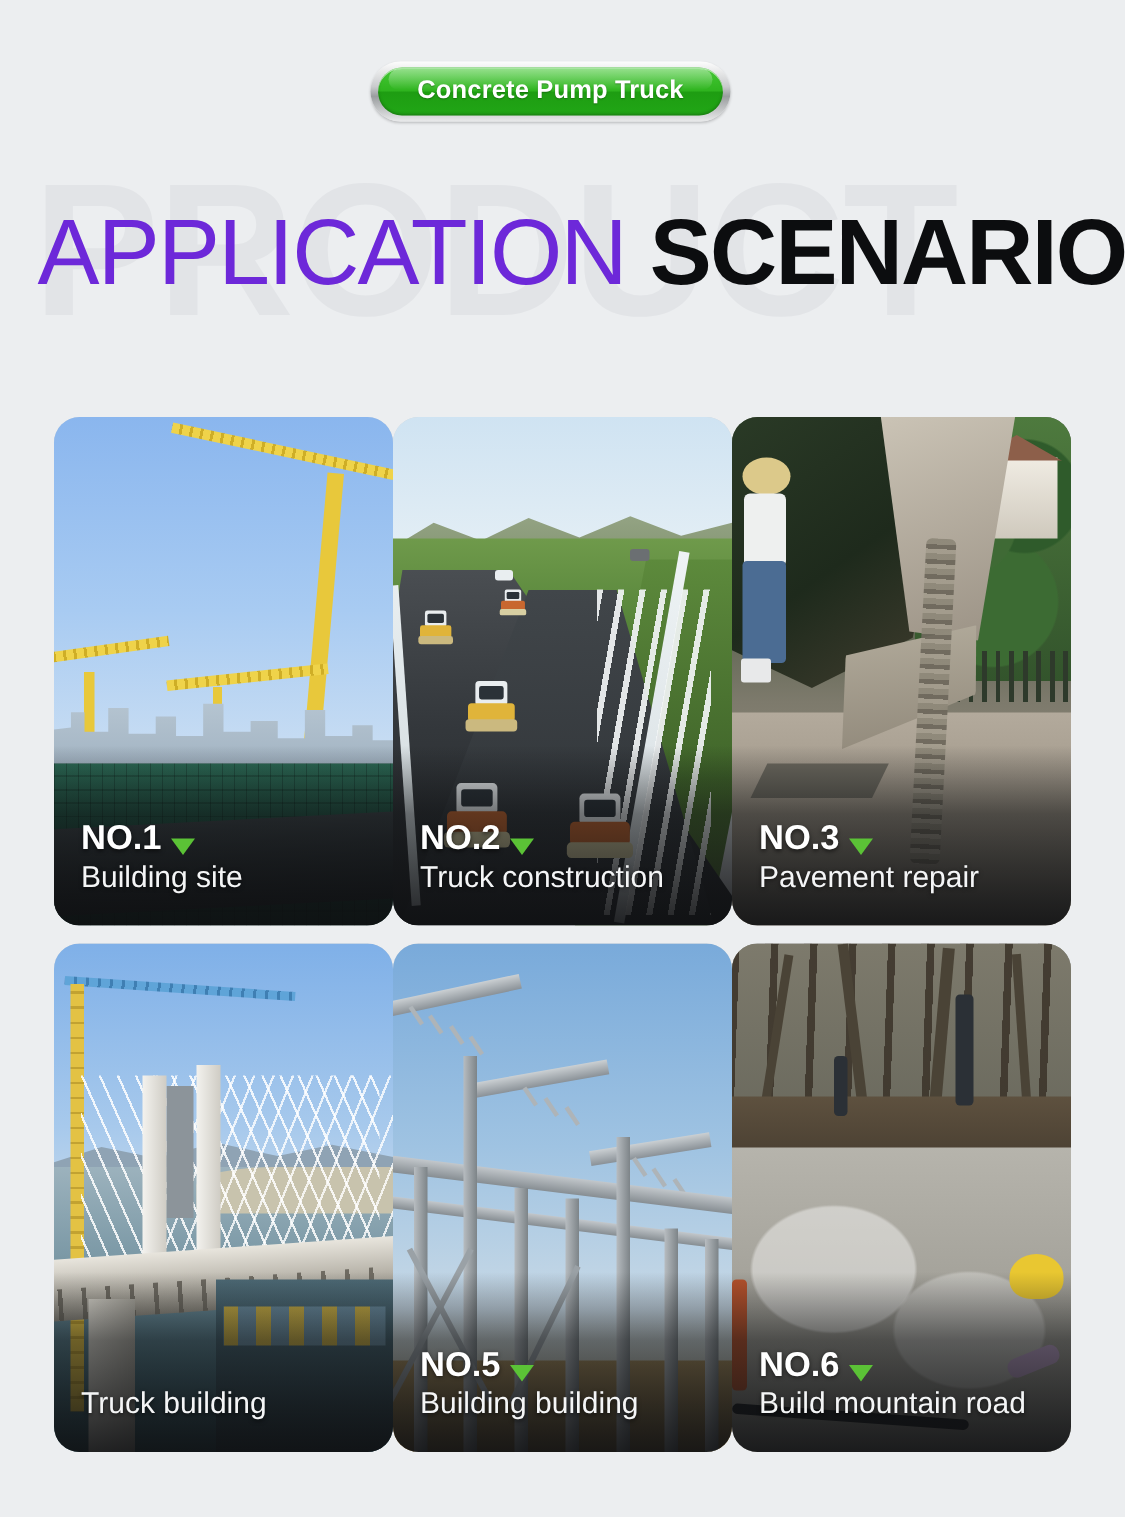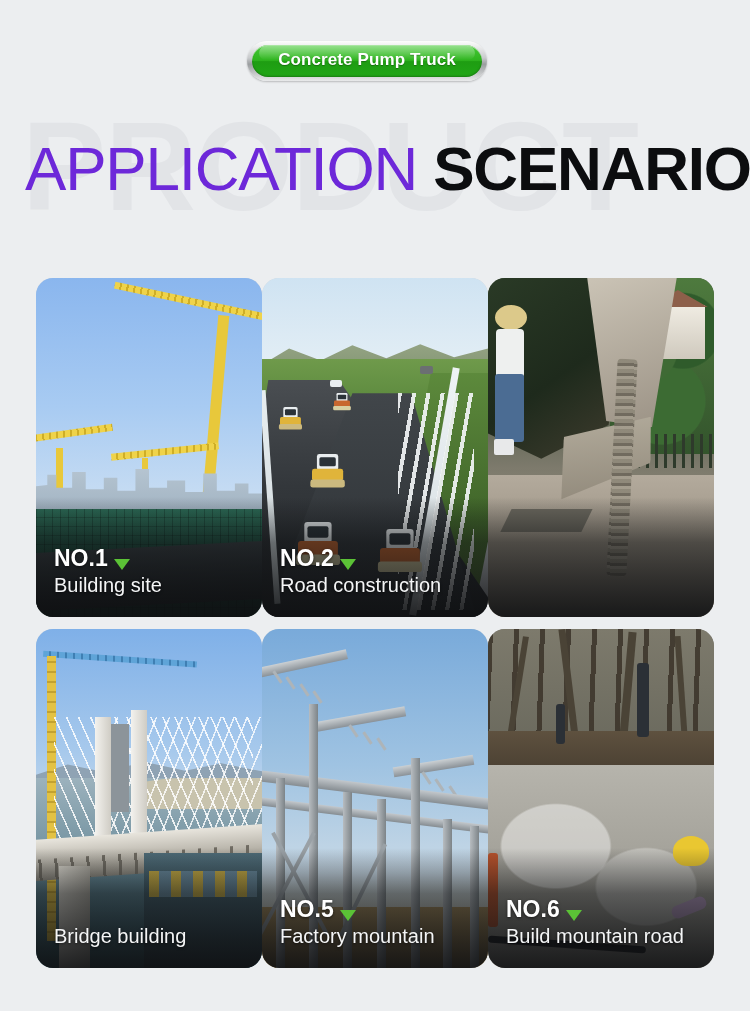--- a/index.html
+++ b/index.html
@@ -334,21 +334,21 @@
             <div class="body"></div>
             <div class="drum"></div>
           </div>
       </div>
       <div class="shade"></div>
       <div class="card-label">
         <div class="card-no">
           <span>NO.2</span>
           <span class="tri"></span>
         </div>
-        <div class="card-cap">Road construction</div>
+        <div class="card-cap">Truck construction</div>
       </div>
     </div>
 
     <div class="card">
       <div class="photo">
         <div class="c3-bg"></div>
         <div class="c3-trees"></div>
         <div class="c3-house"></div>
         <div class="c3-rail"></div>
         <div class="c3-pad"></div>
@@ -357,20 +357,27 @@
         <div class="c3-chute"></div>
         <div class="c3-flow"></div>
         <div class="c3-worker">
             <div class="hat"></div>
             <div class="shirt"></div>
             <div class="legs"></div>
             <div class="shoe"></div>
           </div>
       </div>
       <div class="shade"></div>
+      <div class="card-label">
+        <div class="card-no">
+          <span>NO.3</span>
+          <span class="tri"></span>
+        </div>
+        <div class="card-cap">Pavement repair</div>
+      </div>
     </div>
 
     <div class="card">
       <div class="photo">
         <div class="c4-sky"></div>
         <div class="c4-hills"></div>
         <div class="c4-water"></div>
         <div class="c4-bank"></div>
         <div class="c4-crane-h"></div>
         <div class="c4-crane-v"></div>
@@ -378,21 +385,21 @@
         <div class="c4-cables2"></div>
         <div class="c4-mid"></div>
         <div class="c4-pylon-a"></div>
         <div class="c4-pylon-b"></div>
         <div class="c4-deck"></div>
         <div class="c4-yard"></div>
         <div class="c4-pier"></div>
       </div>
       <div class="shade"></div>
       <div class="card-label">
-        <div class="card-cap">Bridge building</div>
+        <div class="card-cap">Truck building</div>
       </div>
     </div>
 
     <div class="card">
       <div class="photo">
         <div class="c5-sky"></div>
         <div class="c5-ground"></div>
 
         <div class="c5-rafter" style="left:-8%;top:9%;width:46%;transform:rotate(-12deg);"></div>
         <div class="c5-rafter" style="left:24%;top:25%;width:40%;transform:rotate(-10deg);"></div>
@@ -423,21 +430,21 @@
         <div class="c5-brace" style="left:10%;top:58%;height:34%;transform:rotate(28deg);"></div>
         <div class="c5-brace" style="left:16%;top:58%;height:34%;transform:rotate(-28deg);"></div>
         <div class="c5-brace" style="left:44%;top:62%;height:30%;transform:rotate(26deg);"></div>
       </div>
       <div class="shade"></div>
       <div class="card-label">
         <div class="card-no">
           <span>NO.5</span>
           <span class="tri"></span>
         </div>
-        <div class="card-cap">Factory mountain</div>
+        <div class="card-cap">Building building</div>
       </div>
     </div>
 
     <div class="card">
       <div class="photo">
         <div class="c6-bg"></div>
         <div class="c6-trees"></div>
         <div class="c6-branch" style="left:12%;top:2%;width:6px;height:30%;transform:rotate(9deg);"></div>
         <div class="c6-branch" style="left:34%;top:0;width:7px;height:32%;transform:rotate(-7deg);"></div>
         <div class="c6-branch" style="left:60%;top:1%;width:8px;height:31%;transform:rotate(5deg);"></div>

